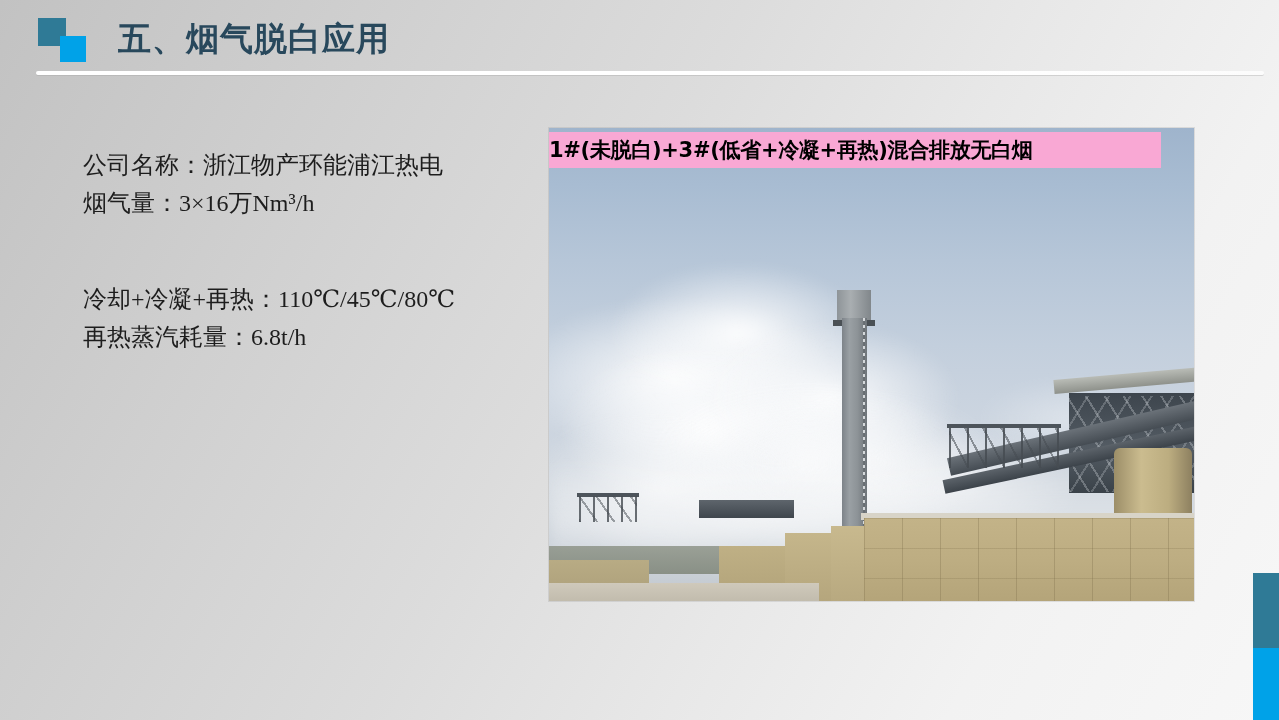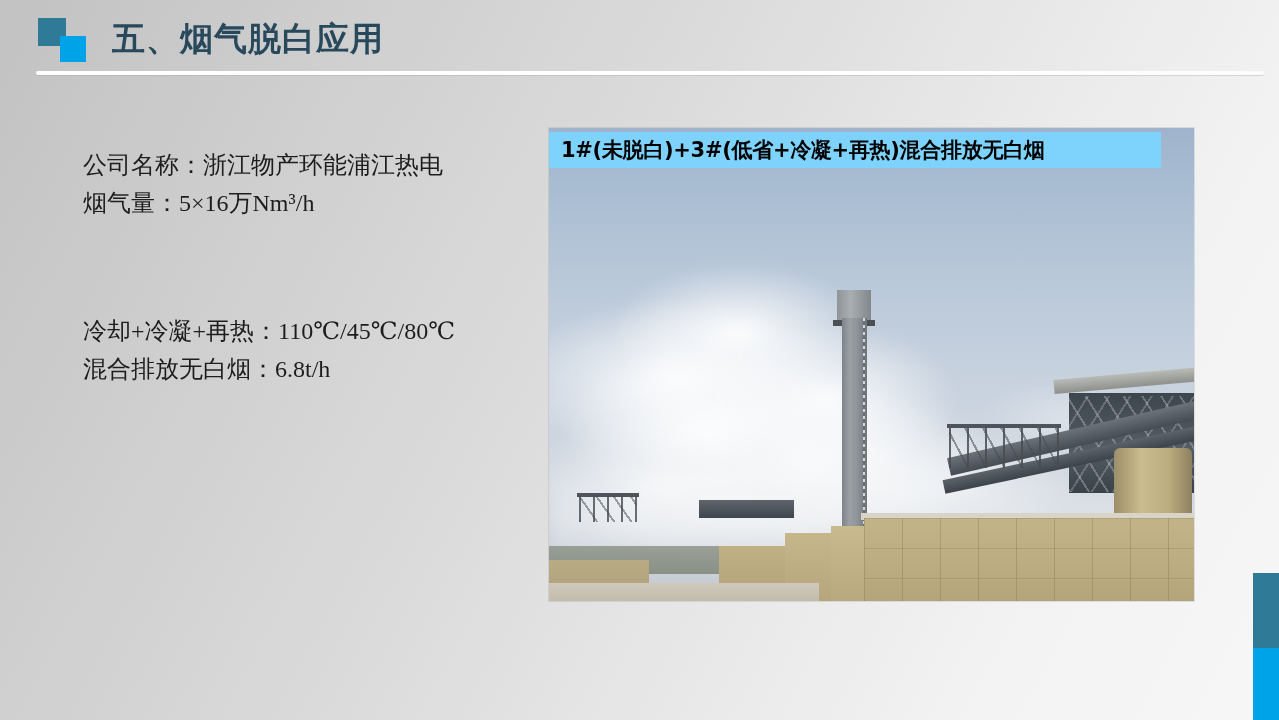--- a/index.html
+++ b/index.html
@@ -29,21 +29,21 @@
     background: #2f7a96;
   }
   #deco-square-light {
     position: absolute;
     left: 60px; top: 36px;
     width: 26px; height: 26px;
     background: #00a2e8;
   }
   #slide-title {
     position: absolute;
-    left: 112px; top: 17px;
+    left: 118px; top: 17px;
     font-family: "DejaVu Sans", "Liberation Sans", sans-serif;
     font-size: 33px;
     font-weight: bold;
     color: #28485c;
     letter-spacing: 1px;
     white-space: nowrap;
   }
   #title-divider {
     position: absolute;
     left: 36px; top: 71px;
@@ -61,21 +61,21 @@
     width: 430px;
   }
   .info-block { margin: 0; padding: 0; }
   .info-line {
     font-family: "Liberation Serif", "DejaVu Serif", serif;
     font-size: 24px;
     color: #1d1d1d;
     line-height: 38px;
     white-space: nowrap;
   }
-  #info-block-2 { margin-top: 90px; }
+  #info-block-2 { margin-top: 58px; }
 
   
   #photo-figure {
     position: absolute;
     left: 549px; top: 128px;
     width: 645px;
     height: 473px;
     overflow: hidden;
     box-shadow: 0 0 0 1px rgba(150,150,150,0.25);
   }
@@ -283,24 +283,24 @@
     width: 95px; height: 18px;
     background: linear-gradient(to bottom, #5e656c 0%, #3f464d 100%);
   }
 
   
   #photo-caption {
     position: absolute;
     left: 0px; top: 4px;
     width: 612px;
     height: 36px;
-    background: #7dd3fc;
+    background: #f9a8d4;
     display: flex;
     align-items: center;
-    padding-left: 12px;
+    padding-left: 0;
     box-sizing: border-box;
   }
   #photo-caption-text {
     font-family: "DejaVu Sans", "Liberation Sans", sans-serif;
     font-size: 21px;
     font-weight: bold;
     color: #000000;
     white-space: nowrap;
     letter-spacing: -0.3px;
   }
@@ -328,25 +328,25 @@
 <div id="slide-header">
   <div id="deco-square-dark"></div>
   <div id="deco-square-light"></div>
   <div id="slide-title">五、烟气脱白应用</div>
   <div id="title-divider"></div>
 </div>
 
 <div id="info-panel">
   <div class="info-block" id="info-block-1">
     <div class="info-line">公司名称：浙江物产环能浦江热电</div>
-    <div class="info-line">烟气量：5×16万Nm³/h</div>
+    <div class="info-line">烟气量：3×16万Nm³/h</div>
   </div>
   <div class="info-block" id="info-block-2">
     <div class="info-line">冷却+冷凝+再热：110℃/45℃/80℃</div>
-    <div class="info-line">混合排放无白烟：6.8t/h</div>
+    <div class="info-line">再热蒸汽耗量：6.8t/h</div>
   </div>
 </div>
 
 <div id="photo-figure">
   <div id="photo-scene">
     <div class="cloud" id="cloud-a"></div>
     <div class="cloud" id="cloud-b"></div>
     <div class="cloud" id="cloud-c"></div>
     <div class="cloud" id="cloud-d"></div>
     <div class="cloud" id="cloud-e"></div>

